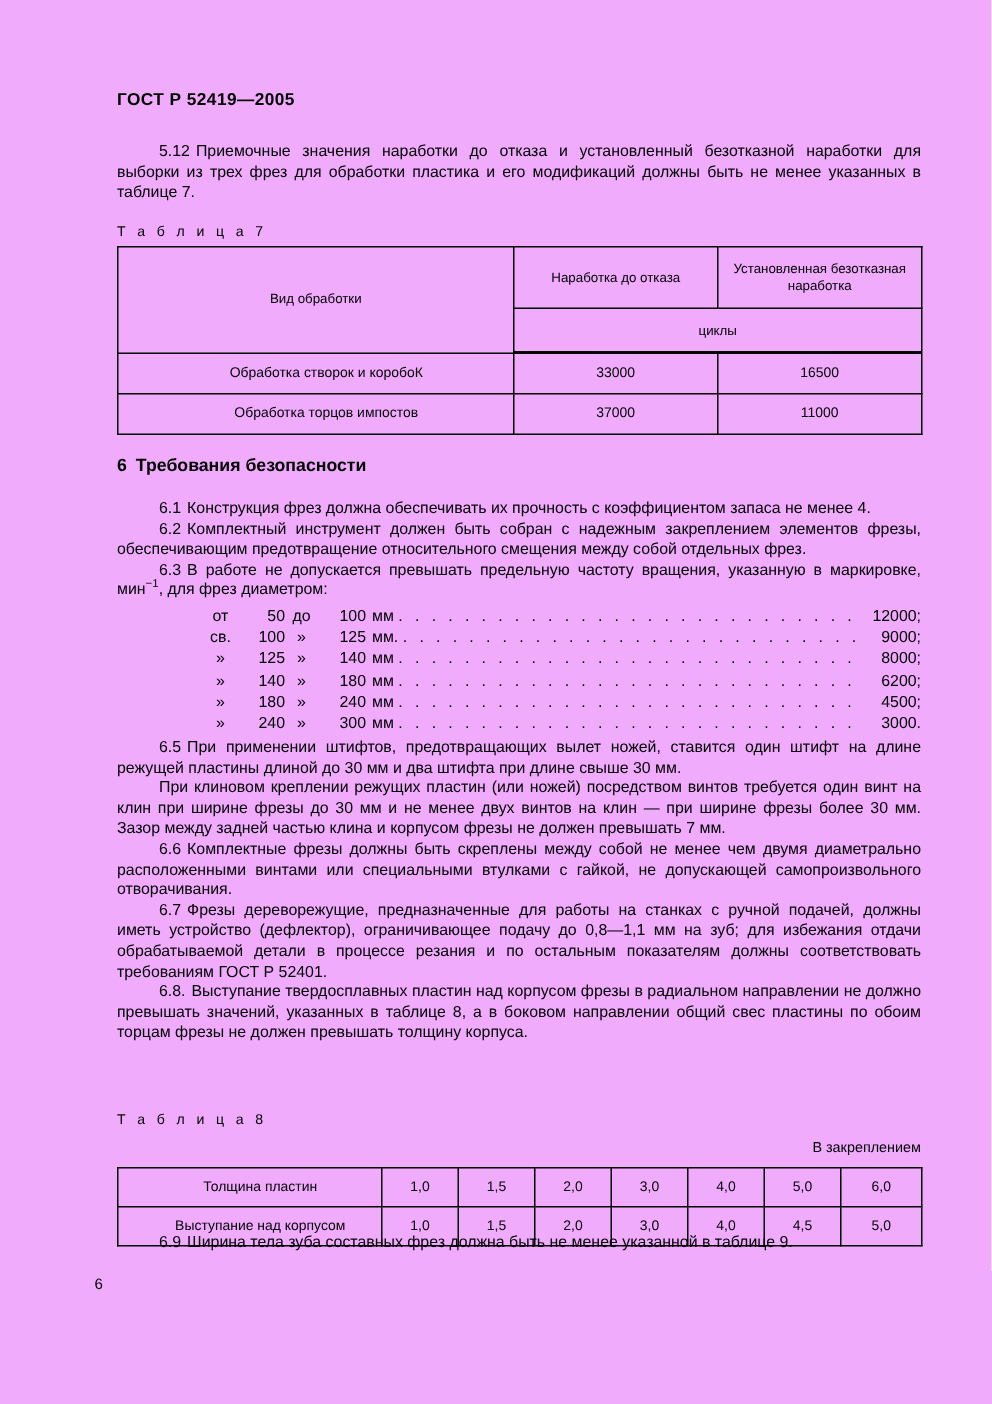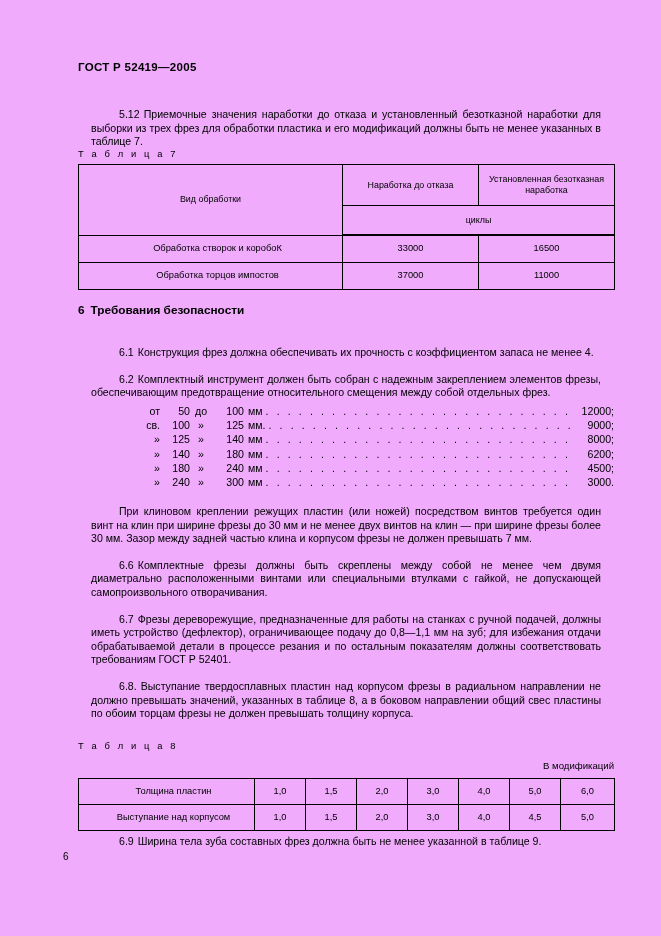--- a/index.html
+++ b/index.html
@@ -36,21 +36,21 @@
     font-weight: bold;
     letter-spacing: 0.3px;
     white-space: nowrap;
   }
 
   
   .para {
     font-size: 10.6px;
     line-height: 13.6px;
     text-align: justify;
-    margin: 13px;
+    margin: 0;
     text-indent: 28px;
     hyphens: manual;
   }
   .para .num { white-space: nowrap; }
   .para .gap { display: inline-block; width: 4px; }
 
   
   .tbl-caption {
     font-size: 9.4px;
     letter-spacing: 2.6px;
@@ -90,21 +90,21 @@
     margin: 0;
     padding: 0;
     list-style: none;
   }
   .dlist li {
     display: flex;
     align-items: baseline;
     padding-left: 56px;
     white-space: nowrap;
   }
-  .dlist .from  { display: inline-block; width: 26px; text-align: right; }
+  .dlist .from  { display: inline-block; width: 26px; text-align: center; }
   .dlist .d1    { display: inline-block; width: 30px; text-align: right; }
   .dlist .to    { display: inline-block; width: 22px; text-align: center; }
   .dlist .d2    { display: inline-block; width: 32px; text-align: right; }
   .dlist .unit  { display: inline-block; padding-left: 4px; }
   .dlist .leader {
     flex: 1 1 auto;
     overflow: hidden;
     white-space: nowrap;
     letter-spacing: 2.6px;
     font-size: 10.6px;
@@ -173,20 +173,21 @@
     </table>
   </div>
 
   <div class="content" style="top:303px;">
     <p class="sect-head"><span class="snum">6</span><span>Требования безопасности</span></p>
   </div>
 
   <div class="content" style="top:333px;">
     <p class="para"><span class="num">6.1</span><span class="gap"></span><span>Конструкция фрез должна обеспечивать их прочность с коэффициентом запаса не менее 4.</span></p>
     <p class="para"><span class="num">6.2</span><span class="gap"></span><span>Комплектный инструмент должен быть собран с надежным закреплением элементов фрезы, обеспечивающим предотвращение относительного смещения между собой отдельных фрез.</span></p>
+    <p class="para"><span class="num">6.3</span><span class="gap"></span><span>В работе не допускается превышать предельную частоту вращения, указанную в маркировке, мин</span><sup>−1</sup><span>, для фрез диаметром:</span></p>
   </div>
 
   <div class="content" style="top:404px;">
     <ul class="dlist">
       <li>
         <span class="from">от</span>
           <span class="d1">50</span>
           <span class="to">до</span>
           <span class="d2">100</span>
           <span class="unit">мм</span>
@@ -235,31 +236,32 @@
           <span class="to">»</span>
           <span class="d2">300</span>
           <span class="unit">мм</span>
           <span class="leader">. . . . . . . . . . . . . . . . . . . . . . . . . . . .</span>
           <span class="val">3000.</span>
       </li>
     </ul>
   </div>
 
   <div class="content" style="top:492px;">
+    <p class="para"><span class="num">6.5</span><span class="gap"></span><span>При применении штифтов, предотвращающих вылет ножей, ставится один штифт на длине режущей пластины длиной до 30 мм и два штифта при длине свыше 30 мм.</span></p>
     <p class="para"><span>При клиновом креплении режущих пластин (или ножей) посредством винтов требуется один винт на клин при ширине фрезы до 30 мм и не менее двух винтов на клин — при ширине фрезы более 30 мм. Зазор между задней частью клина и корпусом фрезы не должен превышать 7 мм.</span></p>
     <p class="para"><span class="num">6.6</span><span class="gap"></span><span>Комплектные фрезы должны быть скреплены между собой не менее чем двумя диаметрально расположенными винтами или специальными втулками с гайкой, не допускающей самопроизвольного отворачивания.</span></p>
     <p class="para"><span class="num">6.7</span><span class="gap"></span><span>Фрезы дереворежущие, предназначенные для работы на станках с ручной подачей, должны иметь устройство (дефлектор), ограничивающее подачу до 0,8—1,1 мм на зуб; для избежания отдачи обрабатываемой детали в процессе резания и по остальным показателям должны соответствовать требованиям ГОСТ Р 52401.</span></p>
     <p class="para"><span class="num">6.8.</span><span class="gap"></span><span>Выступание твердосплавных пластин над корпусом фрезы в радиальном направлении не должно превышать значений, указанных в таблице 8, а в боковом направлении общий свес пластины по обоим торцам фрезы не должен превышать толщину корпуса.</span></p>
   </div>
 
   <div class="content" style="top:740px;">
     <p class="tbl-caption">Т а б л и ц а  8</p>
   </div>
   <div class="content" style="top:760px;">
-    <p class="tbl-units">В модификаций</p>
+    <p class="tbl-units">В закреплением</p>
   </div>
 
   <div class="content" style="top:778px;">
     <table class="gost">
       <colgroup>
         <col style="width:176px;">
         <col style="width:51px;">
           <col style="width:51px;">
           <col style="width:51px;">
         <col style="width:51px;">

